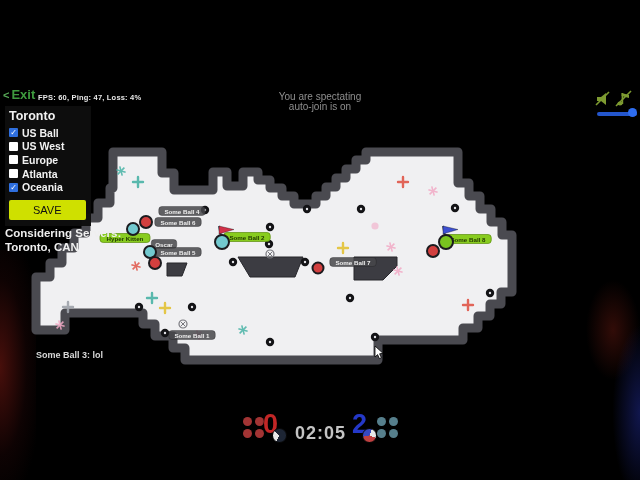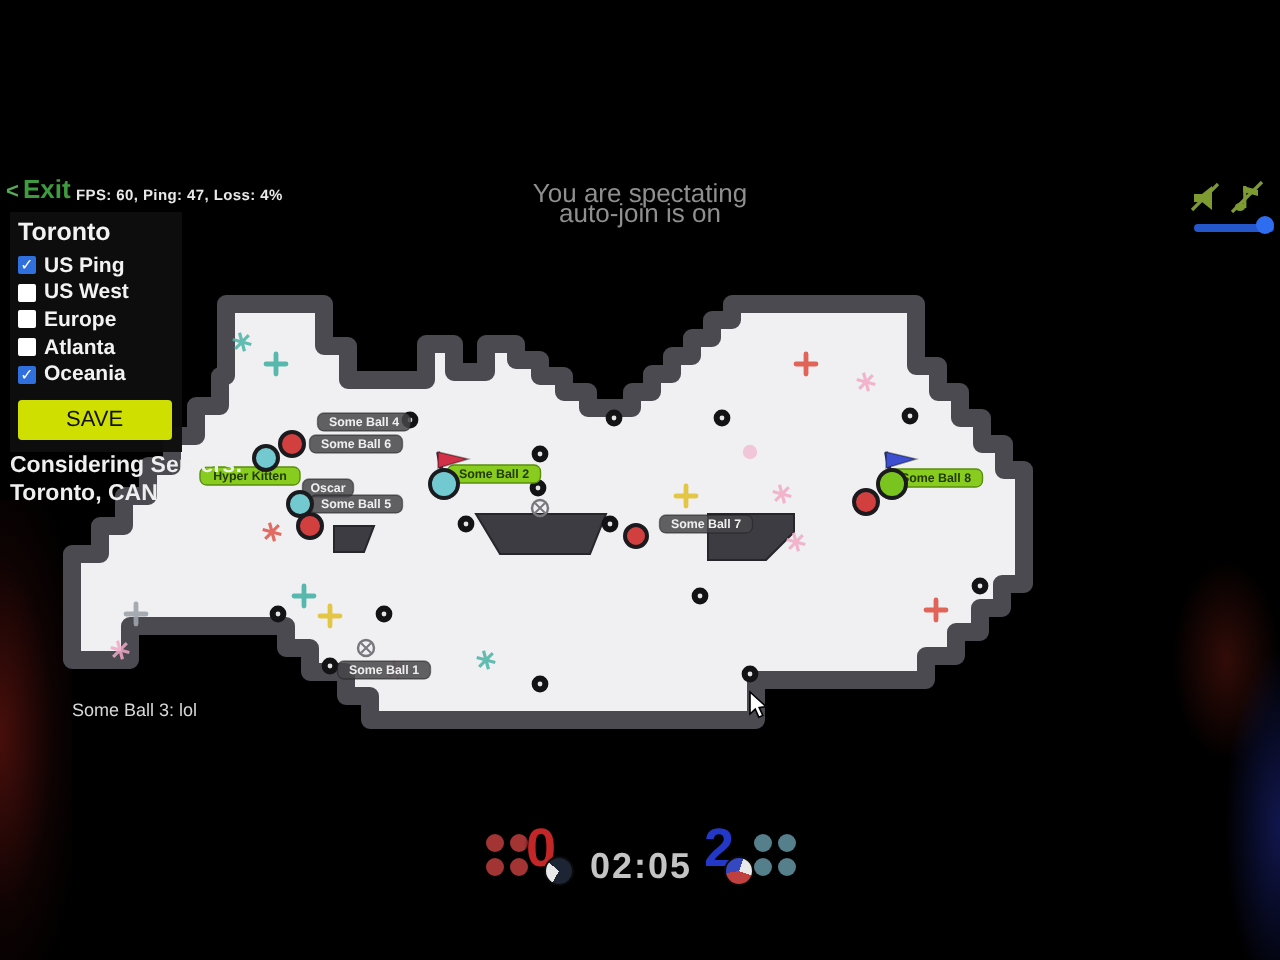--- a/index.html
+++ b/index.html
@@ -10,38 +10,38 @@
   #glow-left{left:0;top:220px;width:36px;height:260px;
     background:radial-gradient(120% 55% at 0% 45%, rgba(78,16,12,.92), rgba(40,8,8,.35) 62%, rgba(0,0,0,0) 100%);}
   #glow-right-red{left:586px;top:250px;width:54px;height:100px;
     background:radial-gradient(closest-side, rgba(90,22,14,.55), rgba(0,0,0,0));}
   #glow-right-blue{left:594px;top:295px;width:46px;height:175px;
     background:radial-gradient(60% 50% at 100% 50%, rgba(28,38,130,.6), rgba(0,0,0,0));}
   
   #exit{left:3px;top:57px;color:#3e9b3e;font-size:13px;font-weight:bold;cursor:pointer;}
   #exit .arr{font-size:11px;margin-right:2px;color:#57a957;}
   #stats{left:38px;top:63px;color:#e8e8e8;font-size:7.5px;font-weight:bold;letter-spacing:.2px;text-align:center;}
-  #spec{left:0;top:62px;width:640px;text-align:center;color:#8f8f8f;font-size:13px;line-height:10px;}
+  #spec{left:0;top:62px;width:640px;text-align:center;color:#8f8f8f;font-size:10px;line-height:10px;}
   
   #panel{left:5px;top:76px;width:86px;background:rgba(14,14,14,.96);padding:3px 0 6px 4px;box-sizing:border-box;}
   #panel h1{margin:0 0 3px 0;font-size:12.5px;color:#f2f2f2;font-weight:bold;}
   .opt{display:flex;align-items:center;height:13.6px;cursor:pointer;}
   .box{width:9px;height:9px;background:#fff;border-radius:1px;margin-right:4px;flex:0 0 9px;
        font-size:8px;line-height:9px;text-align:center;color:#fff;}
   .box.on{background:#2f6fde;}
   .olbl{color:#f2f2f2;font-size:10.5px;font-weight:bold;}
   #save{margin-top:6px;background:#cfe000;color:#101010;border:none;font-weight:normal;
         font-size:11px;padding:4px 24px;border-radius:2px;cursor:pointer;font-family:inherit;}
   #servers{left:5px;top:196px;color:#efefef;font-size:11.5px;font-weight:600;line-height:14px;}
   
   #audio{left:595px;top:59px;width:42px;}
   #vol-track{left:597px;top:82px;width:40px;height:4px;background:#2456cc;border-radius:2px;cursor:pointer;}
   #vol-knob{top:78px;width:9px;height:9px;border-radius:50%;background:#2e6df0;cursor:pointer;}
   
-  #chat{left:36px;top:320px;color:#d8d8d8;font-size:9px;font-weight:normal;}
+  #chat{left:36px;top:320px;color:#d8d8d8;font-size:9px;font-weight:bold;}
   
   .dots{display:grid;grid-template-columns:9px 9px;grid-gap:3px;}
   .dot{width:9px;height:9px;border-radius:50%;}
   #red-dots{left:243px;top:387px;}
   #blue-dots{left:377px;top:387px;}
   .dot.red{background:#a23434;}
   .dot.blue{background:#567f8c;}
   #red-score{left:263px;top:379px;font-size:27px;font-weight:bold;color:#c22626;text-shadow:0 1px 2px #000;}
   #blue-score{left:352px;top:379px;font-size:27px;font-weight:bold;color:#2438c8;text-shadow:0 1px 2px #000;}
   #timer{left:295px;top:393px;font-size:18px;font-weight:bold;color:#c4c4c4;letter-spacing:1px;}
@@ -206,21 +206,21 @@
   <div class="abs" id="spec">
     <div>You are spectating</div>
     <div>auto-join is on</div>
   </div>
 
   <div class="abs" id="panel">
     <h1>Toronto</h1>
     <div id="opts">
         <div class="opt">
           <span class="box on">✓</span>
-          <span class="olbl">US Ping</span>
+          <span class="olbl">US Ball</span>
         </div>
         <div class="opt">
           <span class="box"></span>
           <span class="olbl">US West</span>
         </div>
         <div class="opt">
           <span class="box"></span>
           <span class="olbl">Europe</span>
         </div>
         <div class="opt">

